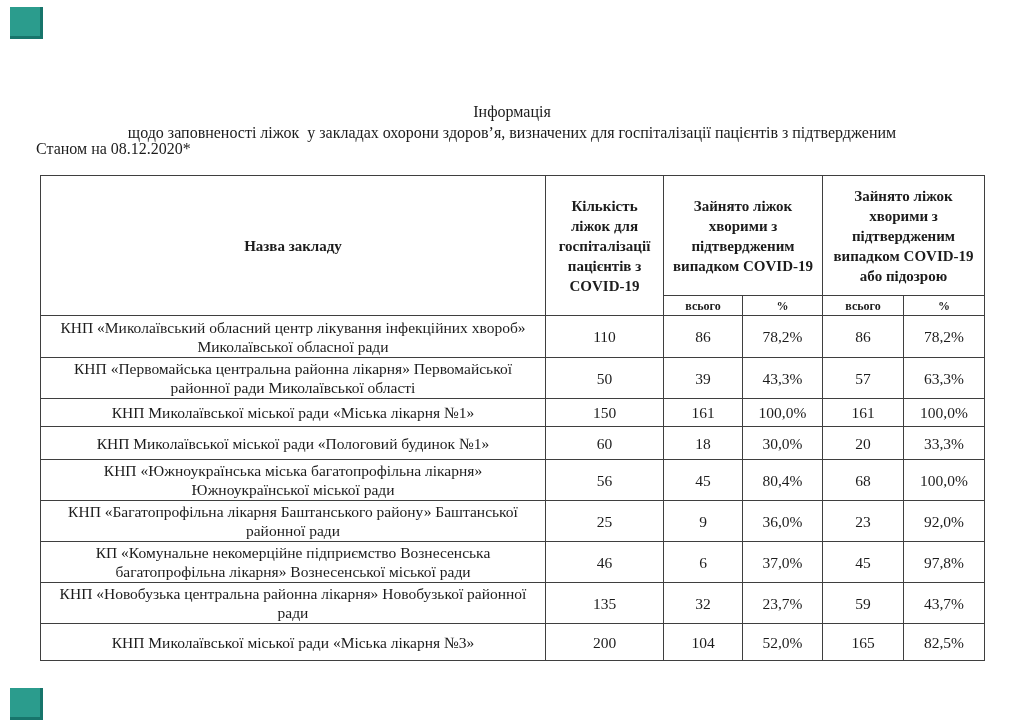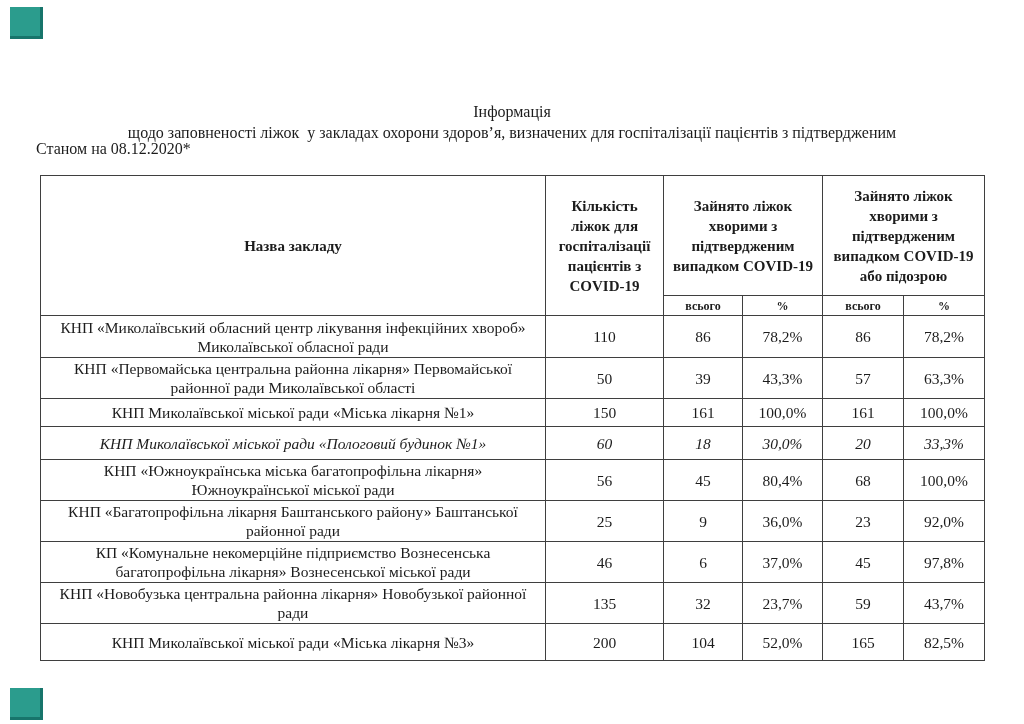--- a/index.html
+++ b/index.html
@@ -73,21 +73,21 @@
   tr.sub-header-row  { height: 20px; }
   tr.sub-header-row th { font-size: 12px; line-height: 16px; padding: 0 4px; }
   table.hospital-table td {
     font-size: 15.5px;
     line-height: 19px;
   }
   
   tbody tr:nth-child(1) { height: 42px; }
   tbody tr:nth-child(2) { height: 40px; }
   tbody tr:nth-child(3) { height: 28px; }
-  tbody tr:nth-child(4) { height: 33px; font-style: italic; }
+  tbody tr:nth-child(4) { height: 33px; }
   tbody tr:nth-child(5) { height: 41px; padding-left: 28px; }
   tbody tr:nth-child(6) { height: 40px; }
   tbody tr:nth-child(7) { height: 41px; }
   tbody tr:nth-child(8) { height: 40px; }
   tbody tr:nth-child(9) { height: 37px; }
 </style>
 </head>
 <body>
 
 <div class="accent-square top"></div>

